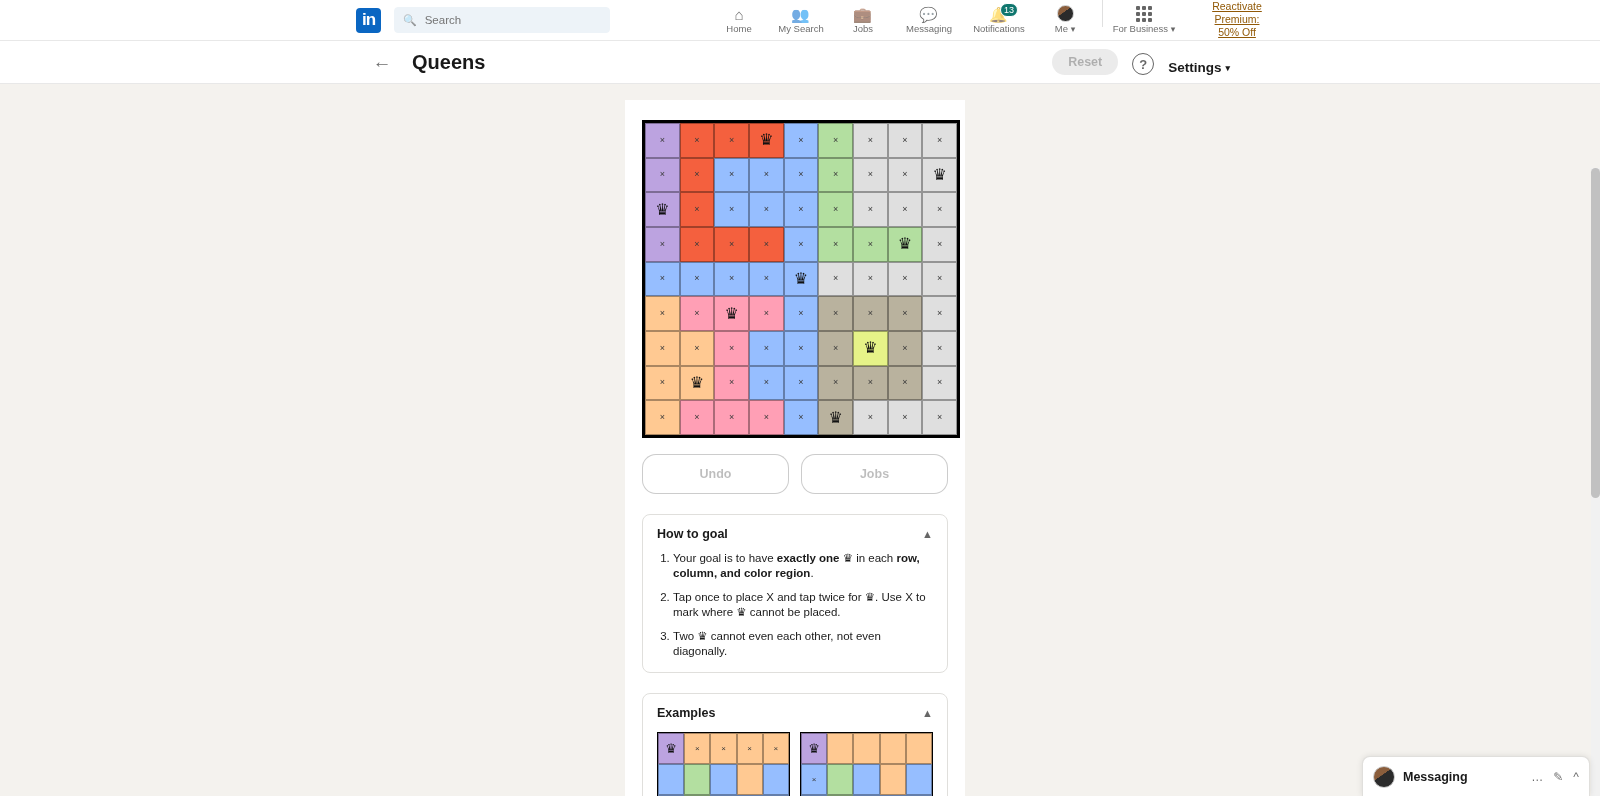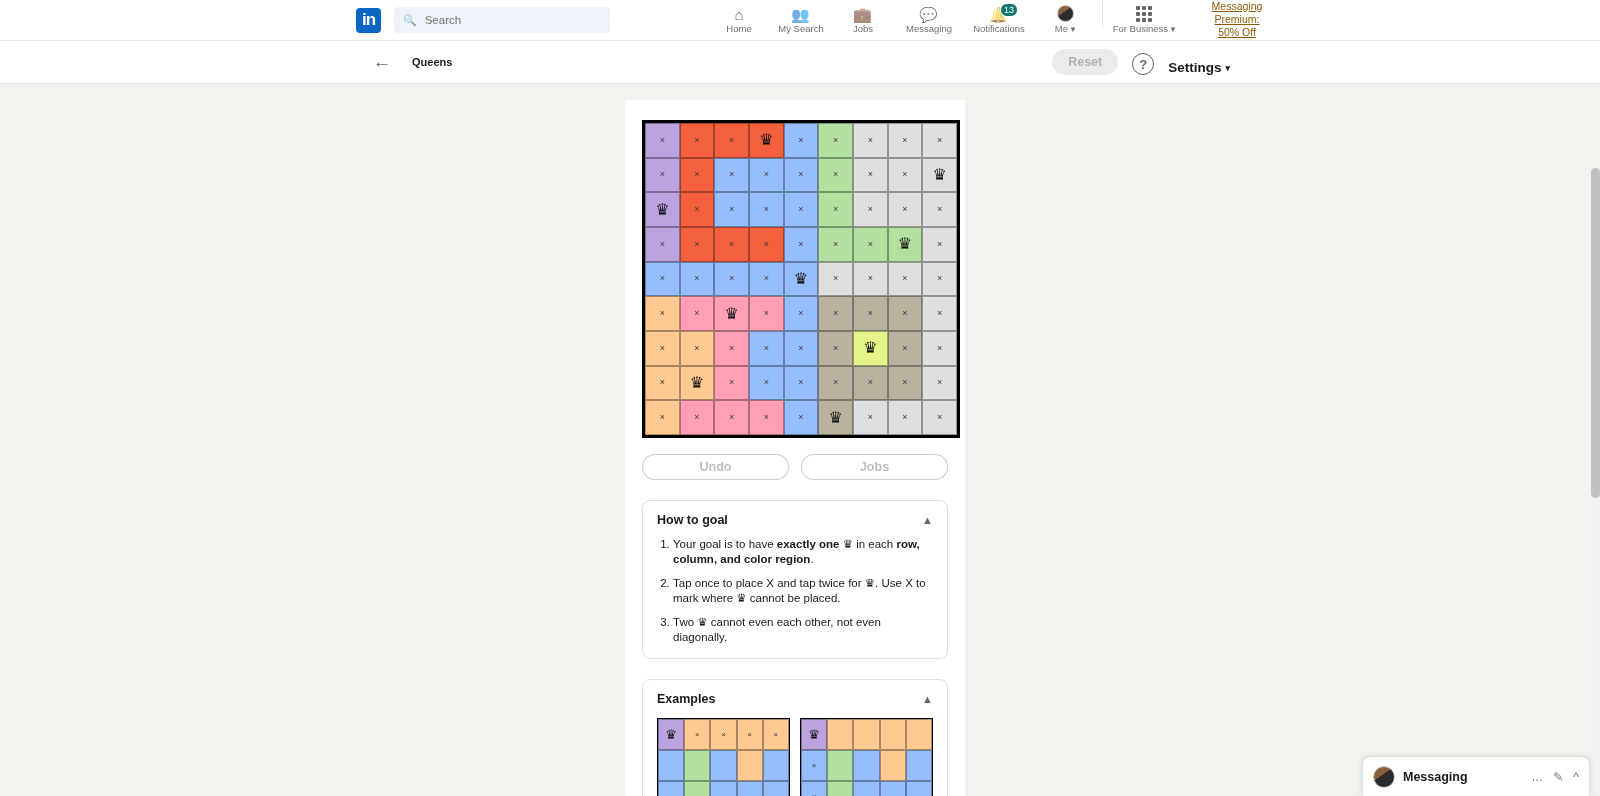--- a/index.html
+++ b/index.html
@@ -117,21 +117,21 @@
     border-bottom: 1px solid #e8e8e8;
     display: flex; align-items: center;
   }
   .back-arrow {
     margin-left: 370px;
     font-size: 19px; color: #00000099;
     width: 24px; text-align: center;
   }
   .game-title {
     margin-left: 18px;
-    font-size: 11px;
+    font-size: 20px;
     font-weight: 600;
     color: #000000e6;
   }
   .gamebar-right {
     margin-left: auto;
     margin-right: 370px;
     display: flex; align-items: flex-end; gap: 14px;
   }
   .reset-btn {
     background: #ebebeb;
@@ -191,21 +191,21 @@
   .cell .x { font-size: 9px; color: #3a3a3a; line-height: 1; }
   .cell .q { font-size: 16px; line-height: 1; color: #111; }
 
   
   .btn-row {
     display: flex; gap: 12px;
     padding: 16px 17px 0 17px;
   }
   .gbtn {
     flex: 1;
-    height: 26px;
+    height: 40px;
     border-radius: 14px;
     border: 1px solid #00000033;
     background: #fff;
     color: #00000042;
     font-size: 12.5px;
     font-weight: 600;
     display: flex; align-items: center; justify-content: center;
   }
 
   
@@ -345,21 +345,21 @@
               <i></i>
               <i></i>
               <i></i>
               <i></i>
               <i></i>
             </span>
           <span class="lbl"><span>For Business</span> <span class="caret">▾</span></span>
         </div>
 
         <div class="premium">
-          <div>Messaging Premium:</div>
+          <div>Reactivate Premium:</div>
           <div>50% Off</div>
         </div>
       </div>
     </div>
   </div>
 
   <div class="gamebar">
     <div class="back-arrow">←</div>
     <div class="game-title">Queens</div>
     <div class="gamebar-right">

